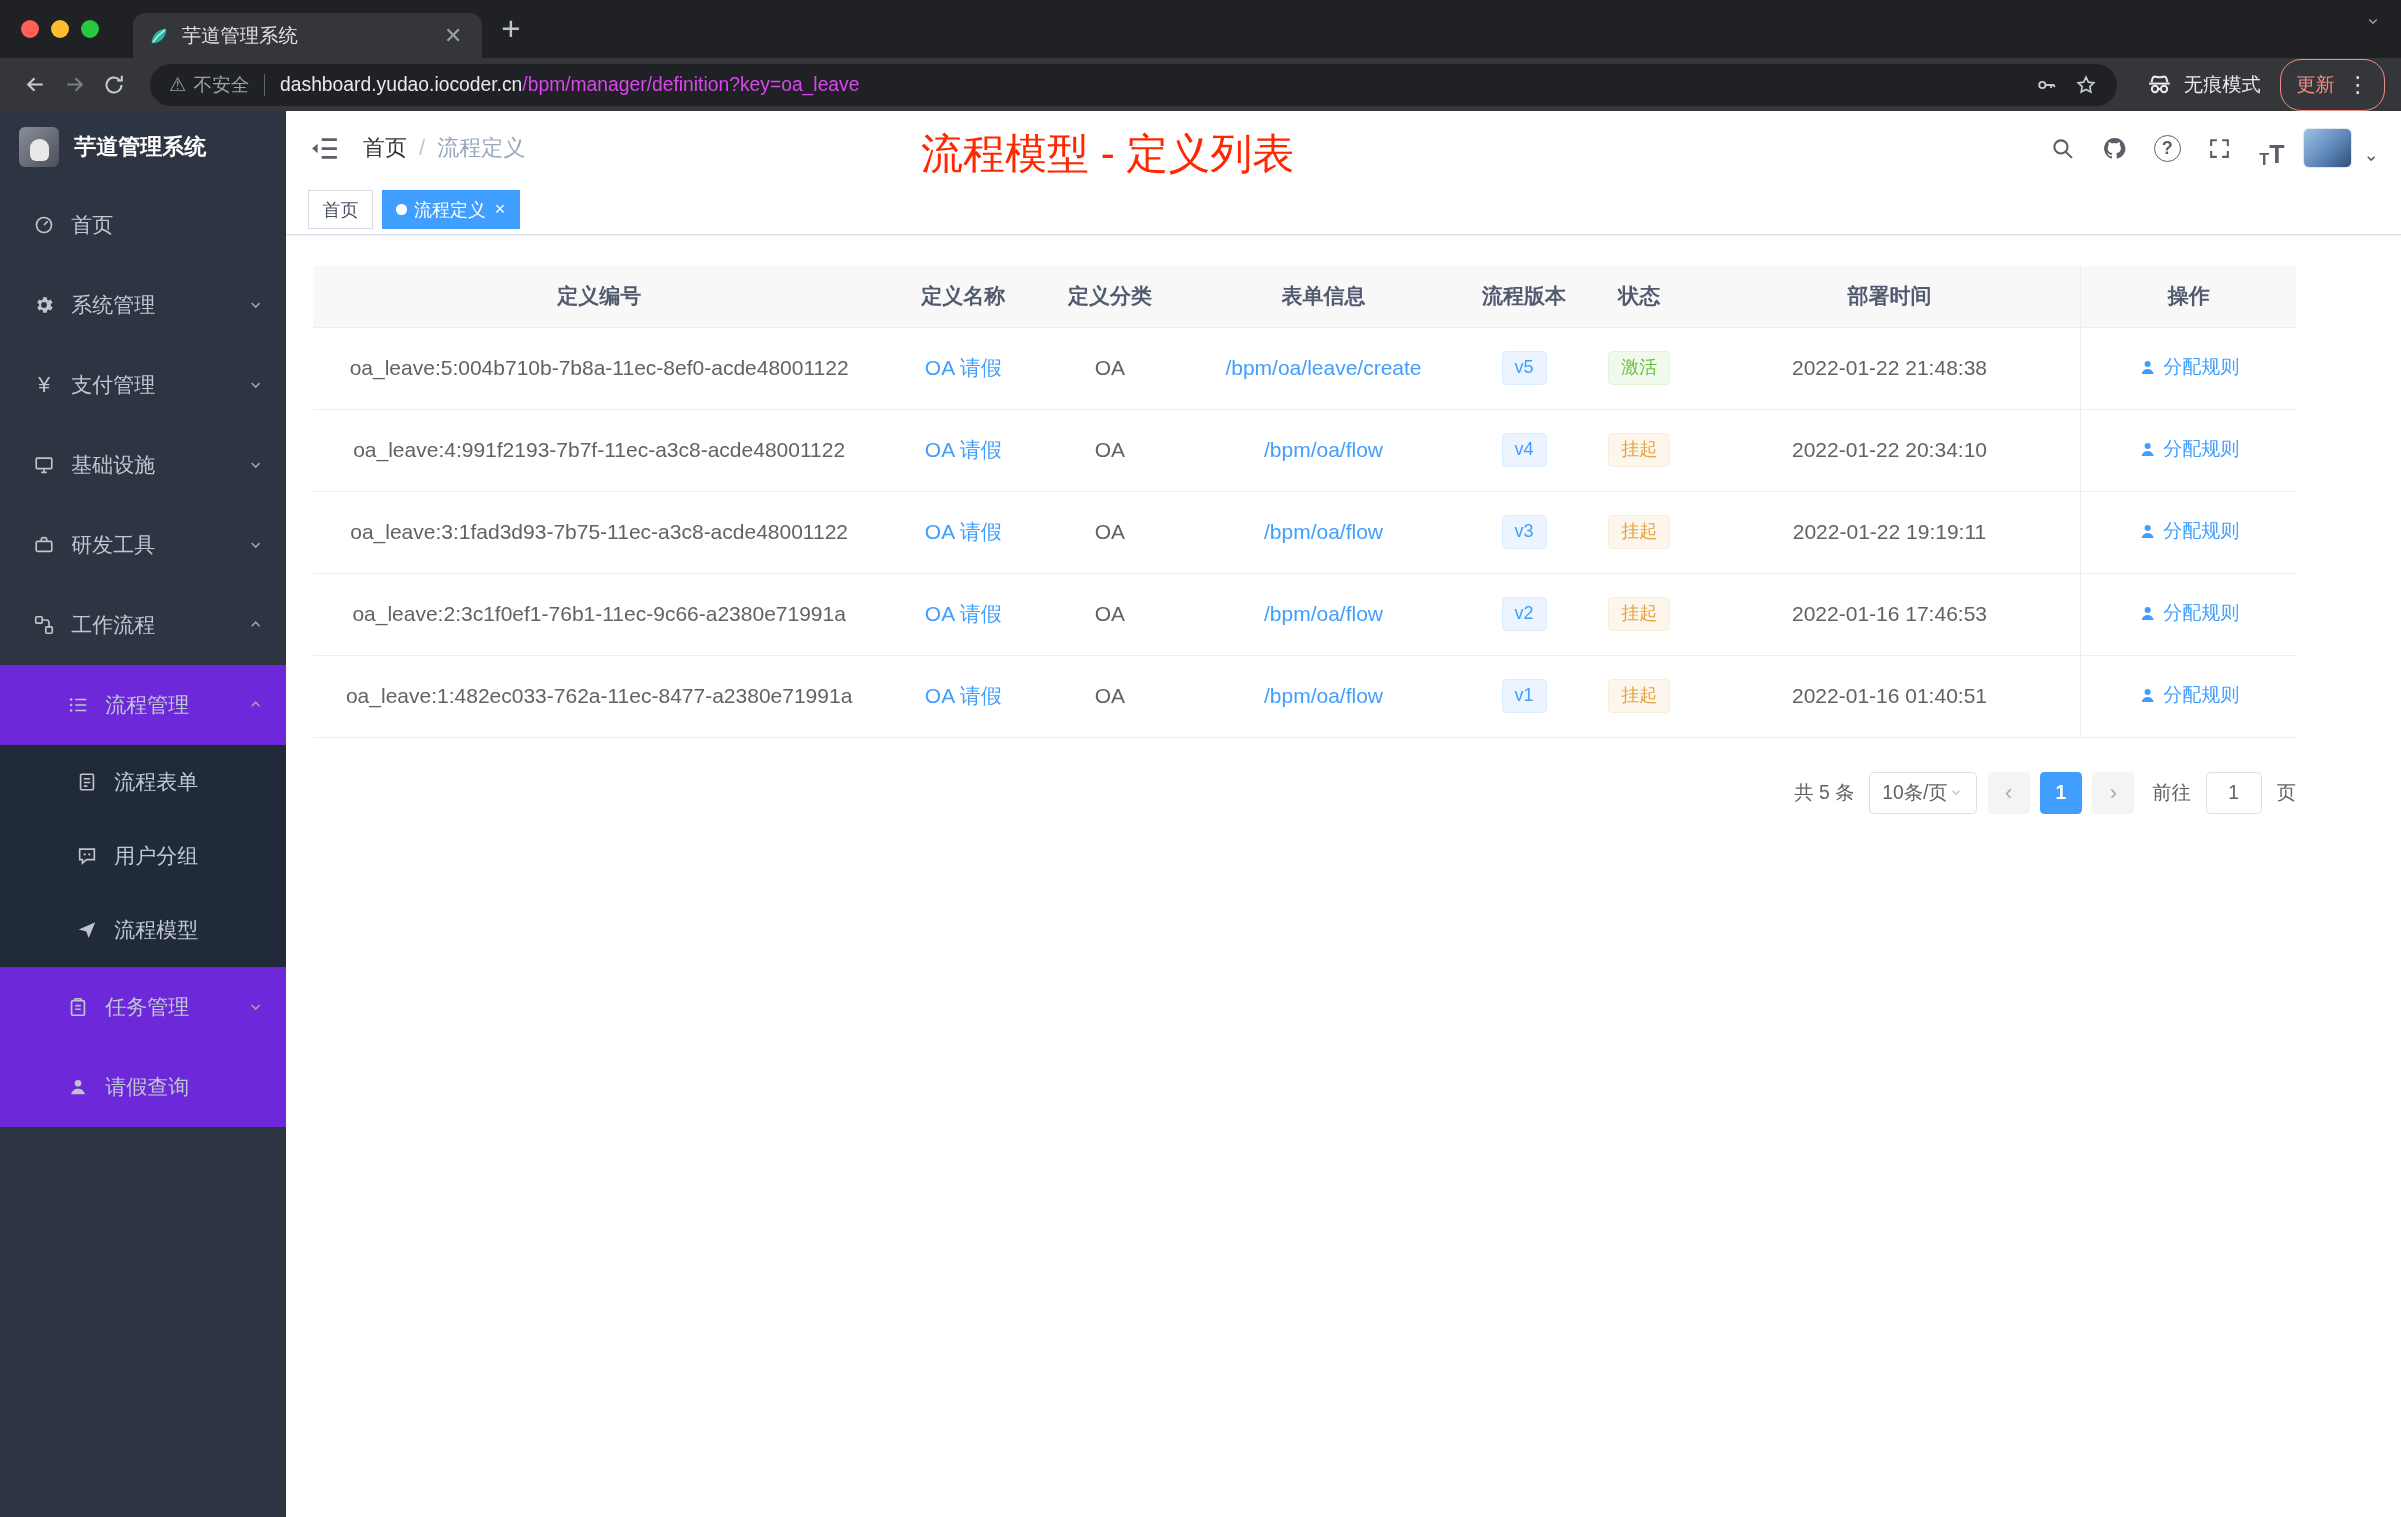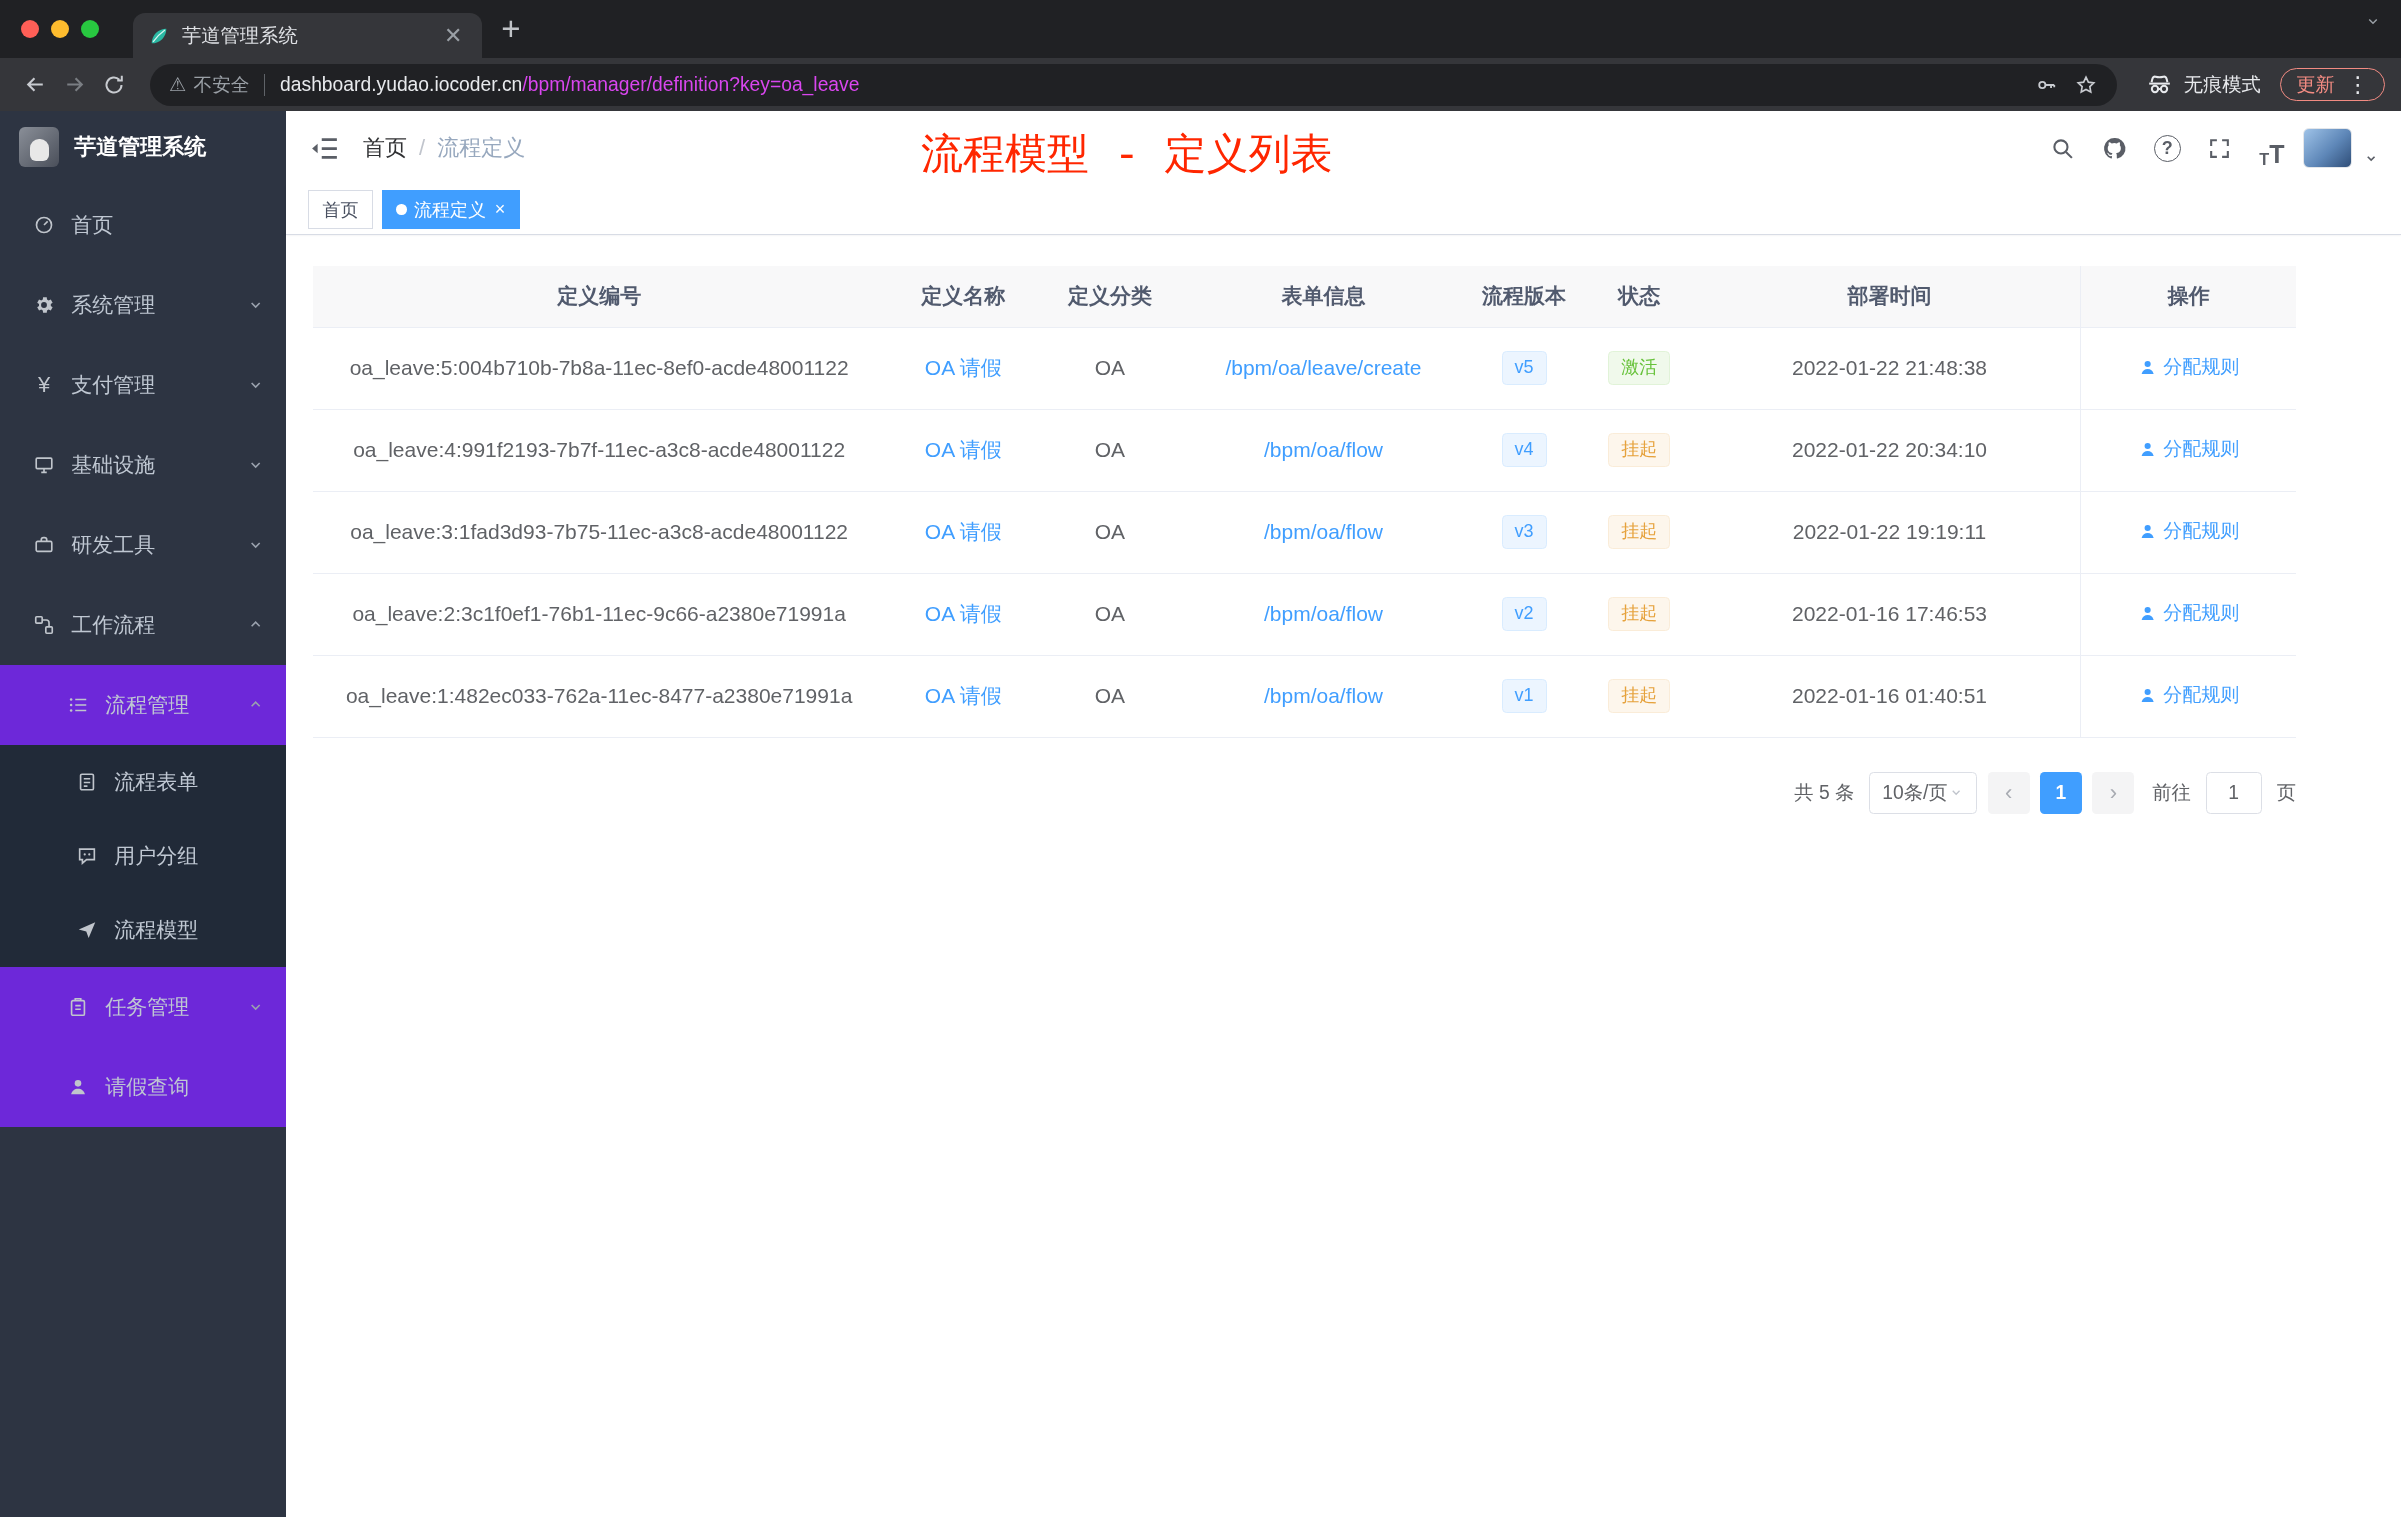--- a/index.html
+++ b/index.html
@@ -26,21 +26,21 @@
     align-items:center; padding:0 19.3px; font-size:19.3px; color:#e8eaed; }
   .warn { color:#9aa0a6; display:flex; align-items:center; gap:7.4px; font-size:18.6px; }
   .warn .warn-glyph { font-size:19.3px; }
   .url-sep { width:0.7px; height:22px; background:#5f6368; margin:0 15px; }
   .url-domain { color:#e8eaed; }
   .url-path { color:#d946ef; }
   .urlbar .spacer { flex:1; }
   .url-ic { color:#c8cbd0; margin-left:18px; display:flex; align-items:center; }
   .incog { display:flex; align-items:center; gap:10.4px; color:#e8eaed; font-size:19.3px; margin:0 13.4px; }
   .update-chip { display:flex; align-items:center; gap:12px; border:1.5px solid #f28b82; border-radius:21px;
-    height:33px; padding:0 15px; color:#f28b82; font-size:19.3px; margin-left:6px; }
+    height:52px; padding:0 15px; color:#f28b82; font-size:19.3px; margin-left:6px; }
   .update-chip .dots { color:#e8eaed; font-size:22px; }
 
   
   .app { display:flex; height:1406px; position:relative; }
 
   
   .sidebar { width:286px; background:#2d3442; flex:none; color:#bfc7d2; }
   .logo-row { height:71px; display:flex; align-items:center; padding-left:19.3px; background:#2d3442; }
   .logo-avatar { width:40px; height:40px; border-radius:6px; background:linear-gradient(135deg,#8a8f98,#4a4f5a);
     position:relative; overflow:hidden; flex:none; }
@@ -69,21 +69,21 @@
   .nav-ic { width:42px; height:42px; display:flex; align-items:center; justify-content:center; color:#5a5e66; }
   .nav-ic svg { width:25px; height:25px; }
   .q-circle { width:27px; height:27px; border:1.9px solid #5a5e66; border-radius:50%; display:flex;
     align-items:center; justify-content:center; font-size:18px; font-weight:bold; color:#5a5e66; }
   .font-ic { font-weight:bold; color:#5a5e66; display:flex; align-items:flex-end; }
   .font-ic .big { font-size:25px; } .font-ic .small { font-size:16.3px; }
   .user-avatar { width:49px; height:40px; border-radius:6px; border:1.5px solid #e3e6ea;
     background:linear-gradient(135deg,#9fc3e8 0%,#5e87b8 55%,#2f4e78 100%); }
   .avatar-caret { color:#5a5e66; width:16.3px; height:16.3px; align-self:flex-end; margin-bottom:3px; }
 
-  .annotation { position:absolute; left:921px; top:15px; font-size:42px; color:#ff2600; white-space:nowrap; z-index:5;font-family:Liberation Mono, monospace; }
+  .annotation { position:absolute; left:921px; top:15px; font-size:42px; color:#ff2600; white-space:nowrap; z-index:5; }
 
   
   .tagsbar { height:50px; display:flex; align-items:center; gap:9px; padding-left:22px;
     border-bottom:0.7px solid #d8dce5; box-shadow:0 0.7px 2.2px rgba(0,21,41,.08); background:#fff; }
   .tag-item { height:39px; display:flex; align-items:center; gap:7.4px; padding:0 13.4px; border:0.7px solid #d8dce5;
     background:#fff; color:#495060; font-size:18px; cursor:pointer; }
   .tag-item.active { background:#409eff; border-color:#409eff; color:#fff; }
   .tag-dot { width:10.4px; height:10.4px; border-radius:50%; background:#fff; }
   .tag-close { font-size:18px; margin-left:1.5px; }
 

